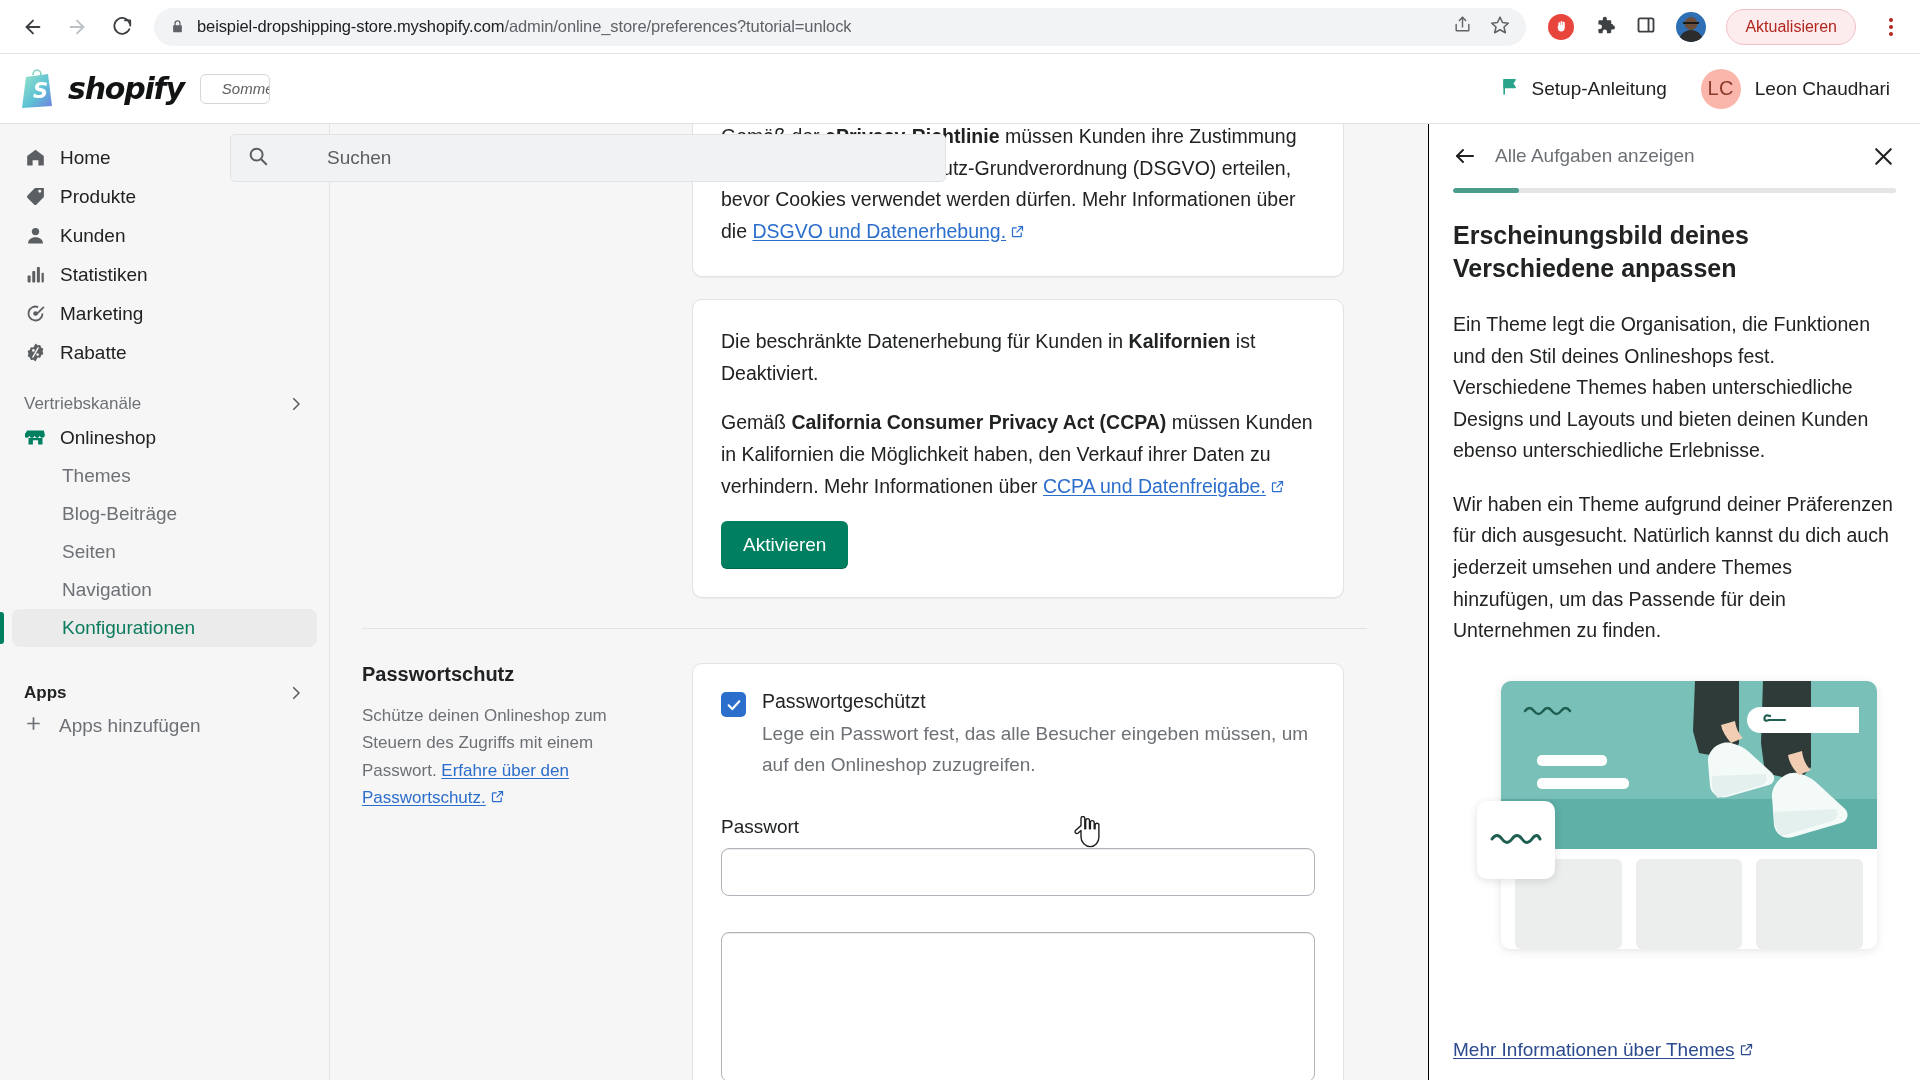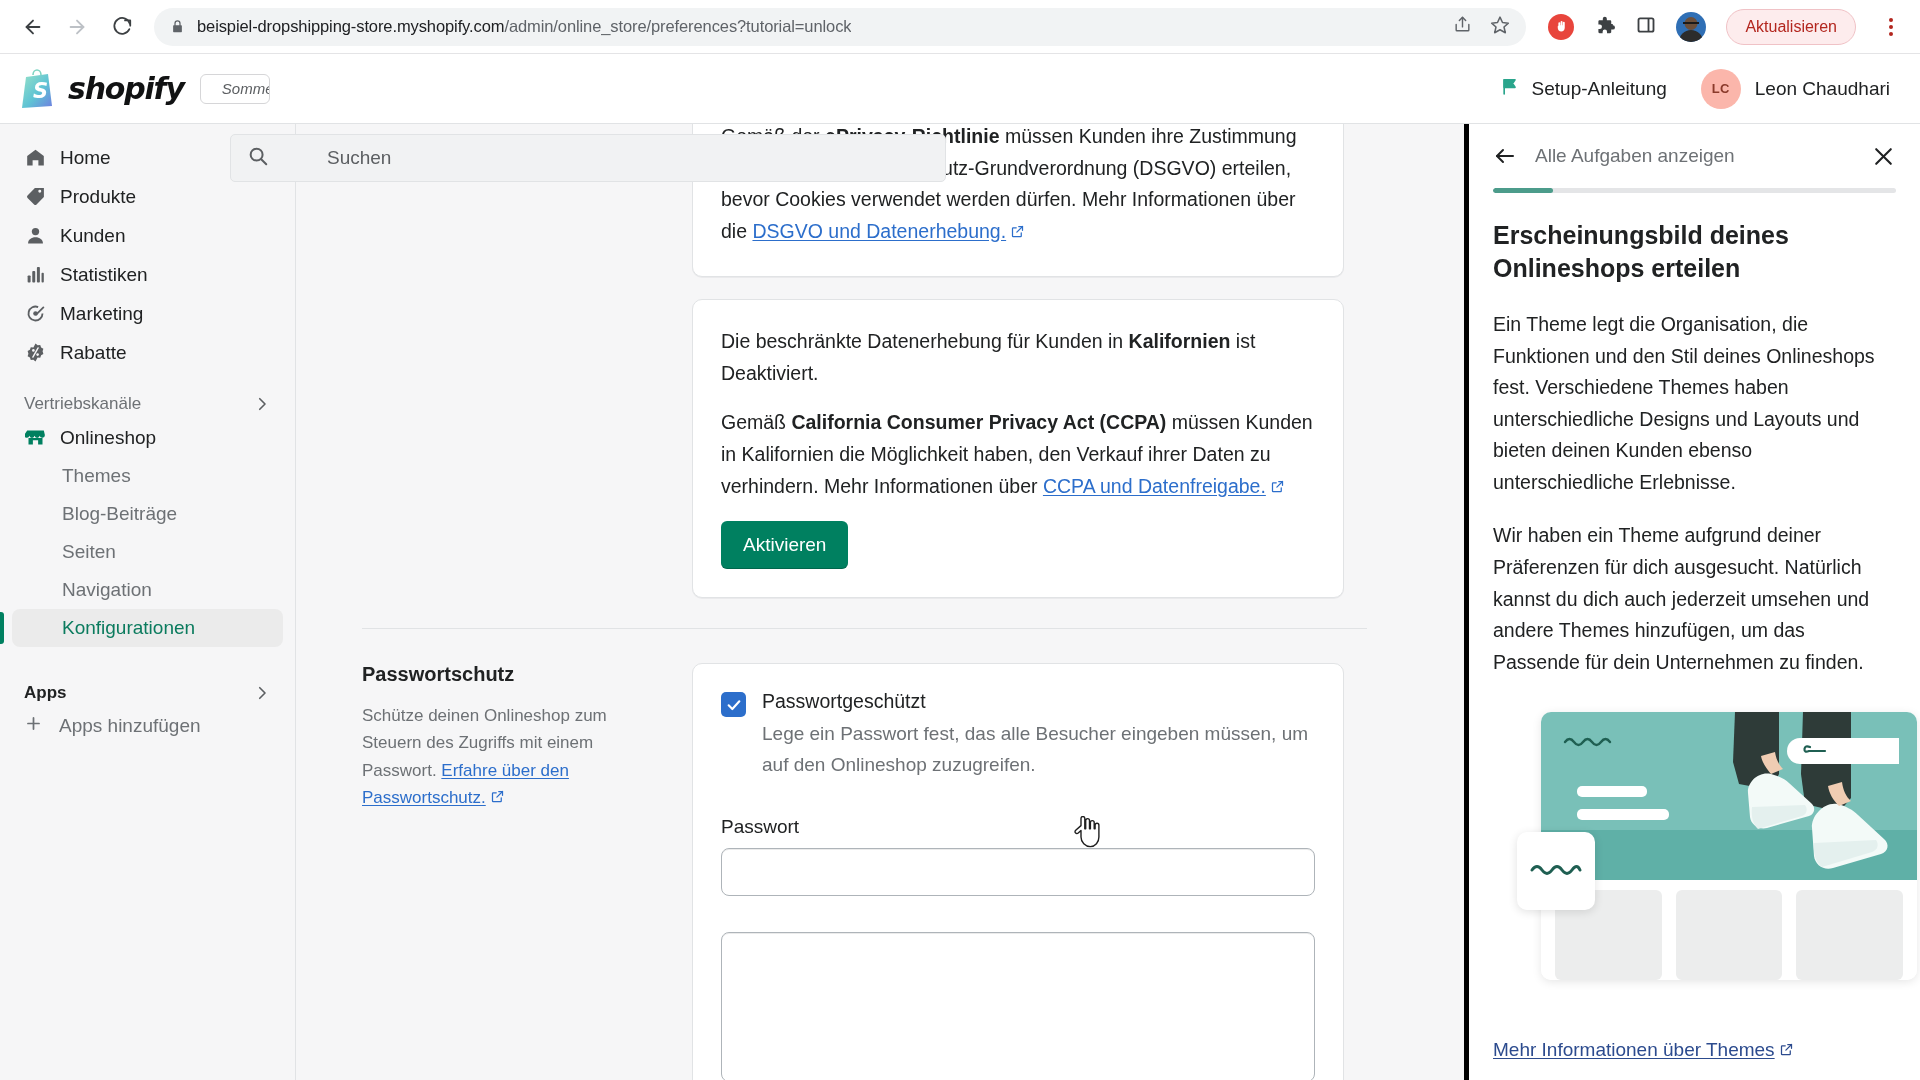--- a/index.html
+++ b/index.html
@@ -208,31 +208,30 @@
   .setup-link {
     display: flex; align-items: center; gap: 12px;
     font-size: 19px; color: #202223;
   }
   .user-block { display: flex; align-items: center; gap: 14px; }
   .avatar-lc {
     width: 40px; height: 40px; border-radius: 50%;
     background: #fbb6ab;
     color: #8a3a2b;
     display: flex; align-items: center; justify-content: center;
-    font-size: 13px;
+    font-size: 20px;
     letter-spacing: 0.4px;
-    font-weight: bold;
   }
   .user-name { font-size: 19px; color: #202223; white-space: nowrap; }
 
   
   .sidebar {
     position: absolute;
     top: 70px; left: 0; bottom: 0;
-    width: 296px;
+    width: 330px;
     background: #f6f6f7;
     border-right: 1px solid #e1e3e5;
     padding-top: 14px;
     overflow: hidden;
     z-index: 15;
   }
   .nav-item {
     display: flex; align-items: center;
     gap: 14px;
     height: 39px;
@@ -413,23 +412,23 @@
     z-index: 9;
     pointer-events: none;
   }
 
   
   .taskpanel {
     position: absolute;
     top: 70px;
     right: 0;
     bottom: 0;
-    width: 456px;
+    width: 492px;
     background: #ffffff;
-    border-left: 5px solid #000000;
+    border-left: 1px solid #000000;
     z-index: 30;
     overflow: hidden;
   }
   .tp-head {
     display: flex;
     align-items: center;
     height: 64px;
     padding: 0 24px;
     gap: 18px;
   }
@@ -870,21 +869,21 @@
         <svg width="25" height="25" viewBox="0 0 24 24" fill="none" stroke="currentColor" stroke-width="2" stroke-linecap="round">
             <line x1="5" y1="5" x2="19" y2="19"></line>
             <line x1="19" y1="5" x2="5" y2="19"></line>
           </svg>
       </span>
     </div>
     <div class="progress">
       <div class="bar" id="progress-fill" style="width: 15%;"></div>
     </div>
     <div class="tp-body">
-      <div class="tp-h1">Erscheinungsbild deines Onlineshops erteilen</div>
+      <div class="tp-h1">Erscheinungsbild deines Verschiedene anpassen</div>
       <p class="tp-p">Ein Theme legt die Organisation, die Funktionen und den Stil deines Onlineshops fest. Verschiedene Themes haben unterschiedliche Designs und Layouts und bieten deinen Kunden ebenso unterschiedliche Erlebnisse.</p>
       <p class="tp-p">Wir haben ein Theme aufgrund deiner Präferenzen für dich ausgesucht. Natürlich kannst du dich auch jederzeit umsehen und andere Themes hinzufügen, um das Passende für dein Unternehmen zu finden.</p>
 
       <div class="illus-wrap">
         <div class="illus-card">
           <div class="illus-hero"></div>
           <div class="illus-hero-floor"></div>
           <span class="squiggle-hero">
             <svg width="50" height="14" viewBox="0 0 50 14" fill="none" stroke="#1f5f52" stroke-width="2.4" stroke-linecap="round">
                 <path d="M2 8 Q6.5 2 11 8 T20 8 T29 8 T38 8 T47 8"></path>

